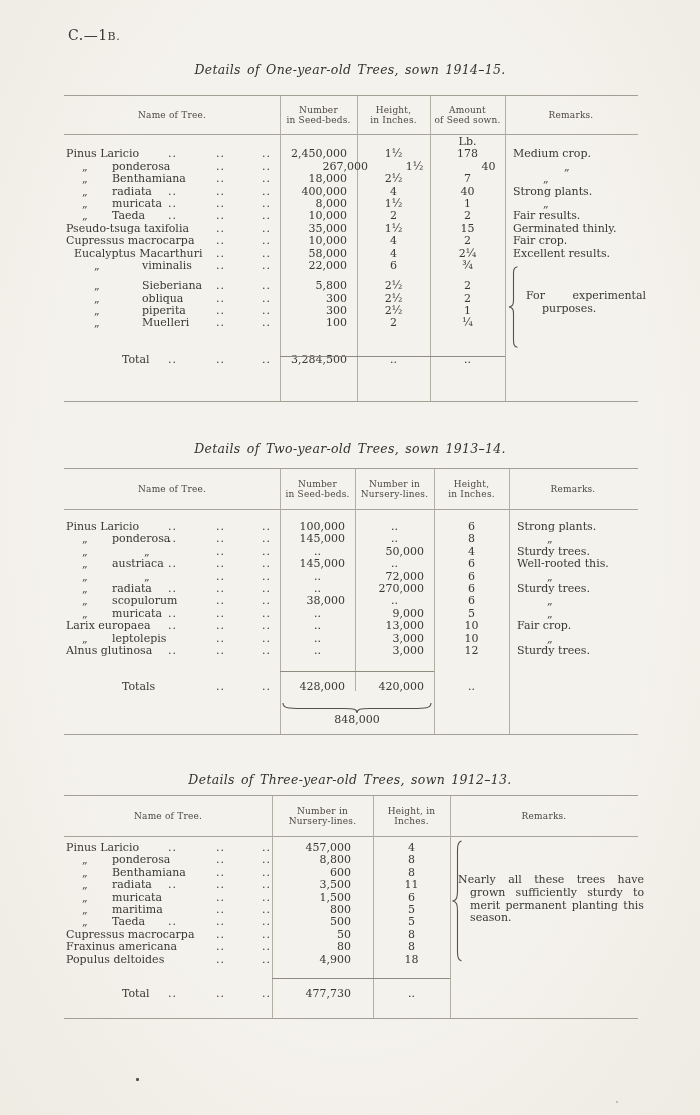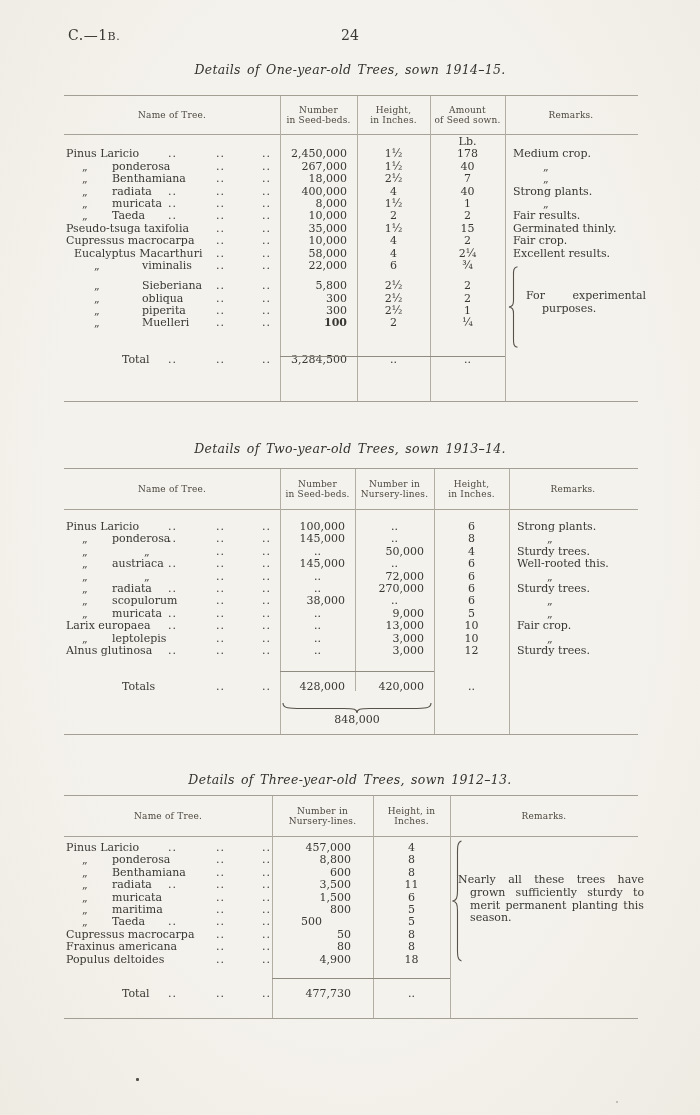--- a/index.html
+++ b/index.html
@@ -44,21 +44,20 @@
   .sumwrap svg{display:block;}
   .sumval{text-align:center;font-size:11px;line-height:13px;height:14px;}
   .speck{position:absolute;background:#55524a;border-radius:1px;}
 </style>
 </head>
 <body>
 
 <div class="sheet">
 
   <div class="docref"><span>C.—1</span><span class="small">B.</span></div>
-  <div class="pagenum">24</div>
 
   <div class="ttl" style="top:62px">Details of One-year-old Trees, sown 1914–15.</div>
   <div class="tbl" data-table="0" style="top:95px;height:305px">
     <div class="hsep" style="top:38px"></div>
     <div class="vdiv full" style="left:216px"></div>
     <div class="vdiv full" style="left:293px"></div>
     <div class="vdiv full" style="left:366px"></div>
     <div class="vdiv full" style="left:441px"></div>
     <div class="thead" style="height:38px">
         <div class="hcell" style="left: 0px; width: 216px;">
@@ -100,21 +99,21 @@
           <div class="c ctr" style="width: 75px;">178</div>
           <div class="c rem" style="width: 132px;">Medium crop.</div>
         </div>
         <div class="row">
           <div class="c name" style="width: 216px;">
             <span class="nm" style="left: 18px;">„</span>
             <span class="nm" style="left: 48px;">ponderosa</span>
             <span class="nm ld" style="left: 152px;">..</span>
             <span class="nm ld" style="left: 198px;">..</span>
           </div>
-          <div class="c num" style="width: 77px;">267,000</div>
+          <div class="c num" style="width: 77px; margin-left: 21px;">267,000</div>
           <div class="c ctr" style="width: 73px;">1½</div>
           <div class="c ctr" style="width: 75px;">40</div>
           <div class="c rem remdit" style="width: 132px;">„</div>
         </div>
         <div class="row">
           <div class="c name" style="width: 216px;">
             <span class="nm" style="left: 18px;">„</span>
             <span class="nm" style="left: 48px;">Benthamiana</span>
             <span class="nm ld" style="left: 152px;">..</span>
             <span class="nm ld" style="left: 198px;">..</span>
@@ -245,21 +244,21 @@
           <div class="c ctr" style="width: 75px;">1</div>
           <div class="c rem" style="width: 132px;"></div>
         </div>
         <div class="row">
           <div class="c name" style="width: 216px;">
             <span class="nm" style="left: 30px;">„</span>
             <span class="nm" style="left: 78px;">Muelleri</span>
             <span class="nm ld" style="left: 152px;">..</span>
             <span class="nm ld" style="left: 198px;">..</span>
           </div>
-          <div class="c num" style="width: 77px; font-weight: bold;">100</div>
+          <div class="c num" style="width: 77px;">100</div>
           <div class="c ctr" style="width: 73px;">2</div>
           <div class="c ctr" style="width: 75px;">¼</div>
           <div class="c rem" style="width: 132px;"></div>
         </div>
         <div class="" style="height: 16px;"></div>
         <div class="row trow">
           <div class="c name" style="width: 216px;">
             <span class="nm" style="left: 58px;">Total</span>
             <span class="nm ld" style="left: 104px;">..</span>
             <span class="nm ld" style="left: 152px;">..</span>
@@ -557,21 +556,21 @@
           <div class="c rem" style="width: 188px;"></div>
         </div>
         <div class="row">
           <div class="c name" style="width: 208px;">
             <span class="nm" style="left: 18px;">„</span>
             <span class="nm" style="left: 48px;">Taeda</span>
             <span class="nm ld" style="left: 104px;">..</span>
             <span class="nm ld" style="left: 152px;">..</span>
             <span class="nm ld" style="left: 198px;">..</span>
           </div>
-          <div class="c num" style="width: 101px; text-align: center;">500</div>
+          <div class="c num" style="width: 101px;">500</div>
           <div class="c ctr" style="width: 77px;">5</div>
           <div class="c rem" style="width: 188px;"></div>
         </div>
         <div class="row">
           <div class="c name" style="width: 208px;">
             <span class="nm" style="left: 2px;">Cupressus macrocarpa</span>
             <span class="nm ld" style="left: 152px;">..</span>
             <span class="nm ld" style="left: 198px;">..</span>
           </div>
           <div class="c num" style="width: 101px;">50</div>

